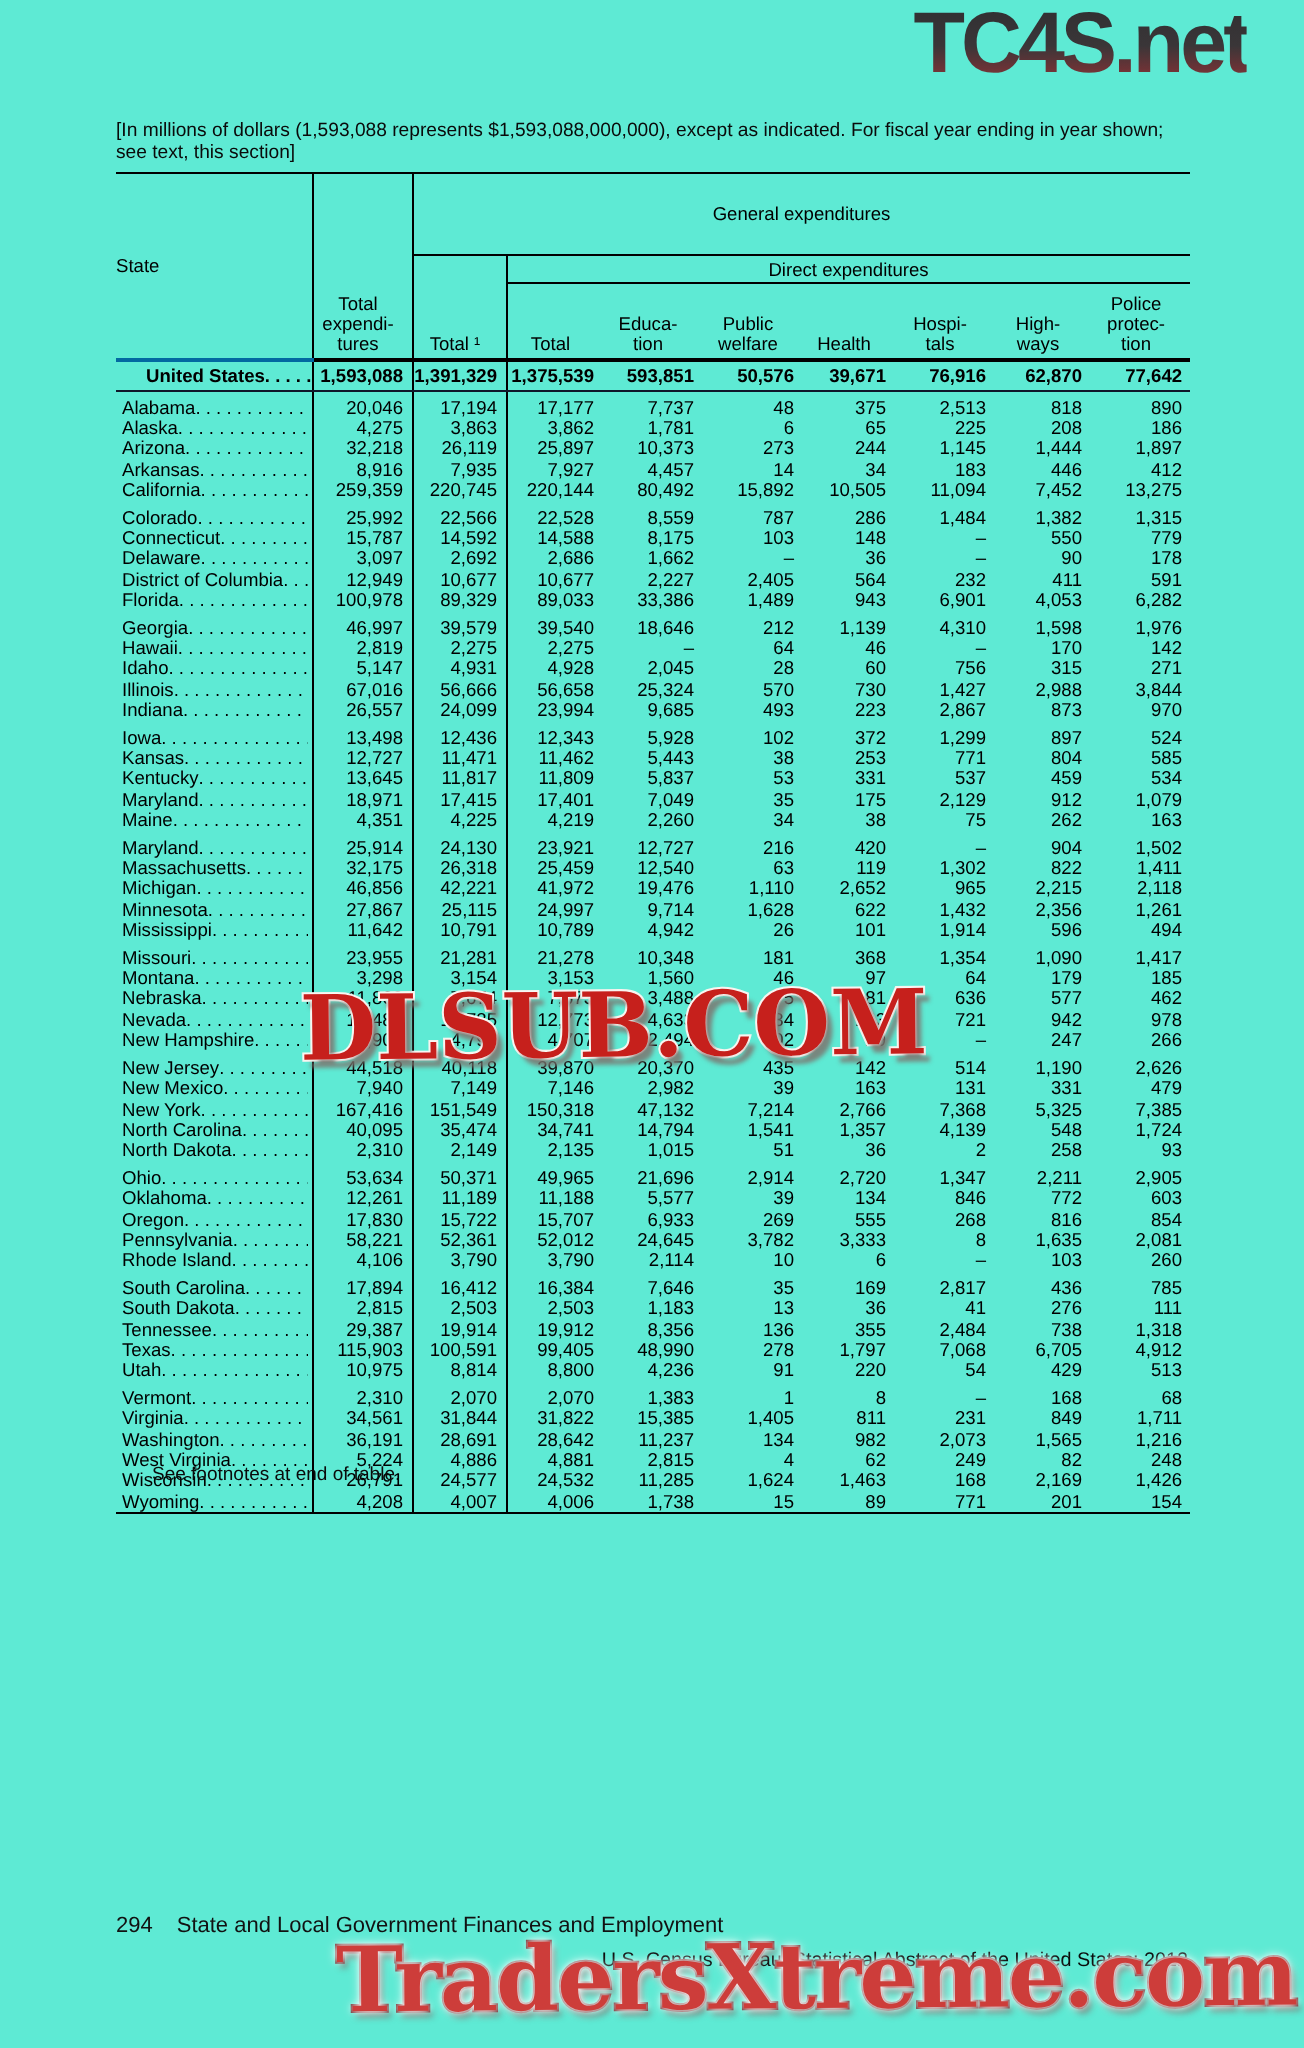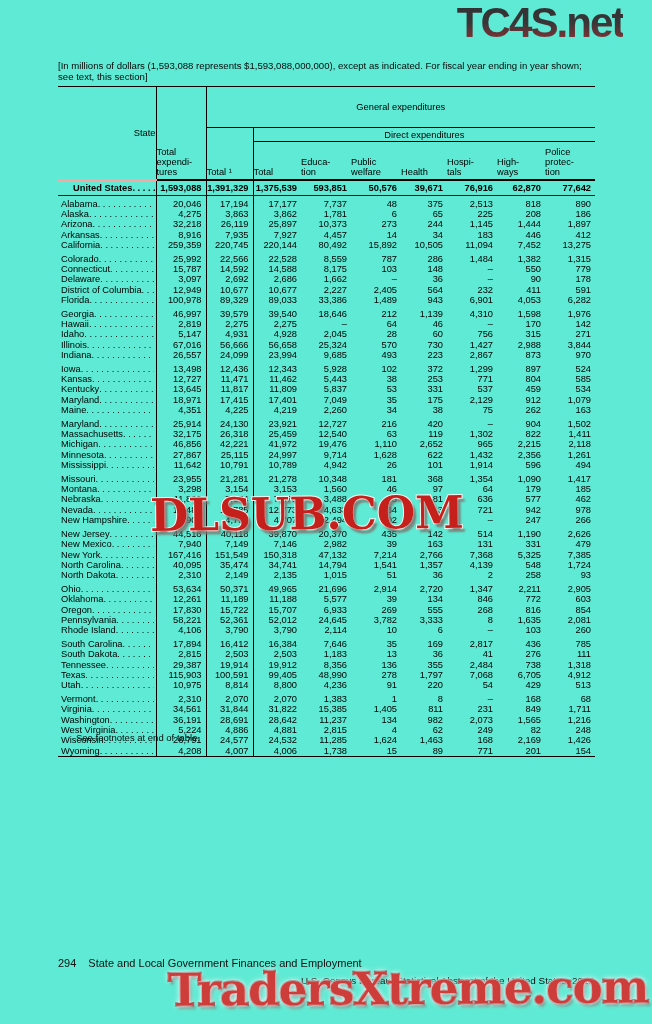--- a/index.html
+++ b/index.html
@@ -22,25 +22,25 @@
   }
 
   
   table.stats {
     position:absolute; left:58px; top:86px; width:537px;
     border-collapse:collapse; table-layout:fixed;
     border-top:1px solid #000;
     font-size:9.3px; color:#000;
   }
   thead th {
-    font-weight:normal; vertical-align:bottom; text-align:left;
+    font-weight:normal; vertical-align:bottom; text-align:center;
     padding:0 4px 2px 0; white-space:pre-line; line-height:10px;
     font-size:9.3px;
   }
-  th.h-state  { text-align:right; vertical-align:middle; padding:0; border-bottom:2px solid #fca5a5; }
+  th.h-state  { text-align:left; vertical-align:middle; padding:0; border-bottom:2px solid #0369a1; }
   th.h-totexp { border-left:1px solid #000; border-bottom:2px solid #000; }
   th.h-gen    { text-align:center; vertical-align:middle; white-space:nowrap;
                 border-left:1px solid #000; border-bottom:1px solid #000;
                 height:16px; padding:15px 0; }
   th.h-t1     { border-left:1px solid #000; border-bottom:2px solid #000; }
   th.h-dir    { text-align:center; vertical-align:middle; white-space:nowrap;
                 border-left:1.5px solid #000; border-bottom:1px solid #000;
                 height:14px; padding:1px 0; }
   thead tr.lbl th { border-bottom:2px solid #000; height:38px; }
   thead tr.lbl th.c0 { border-left:1.5px solid #000; }

